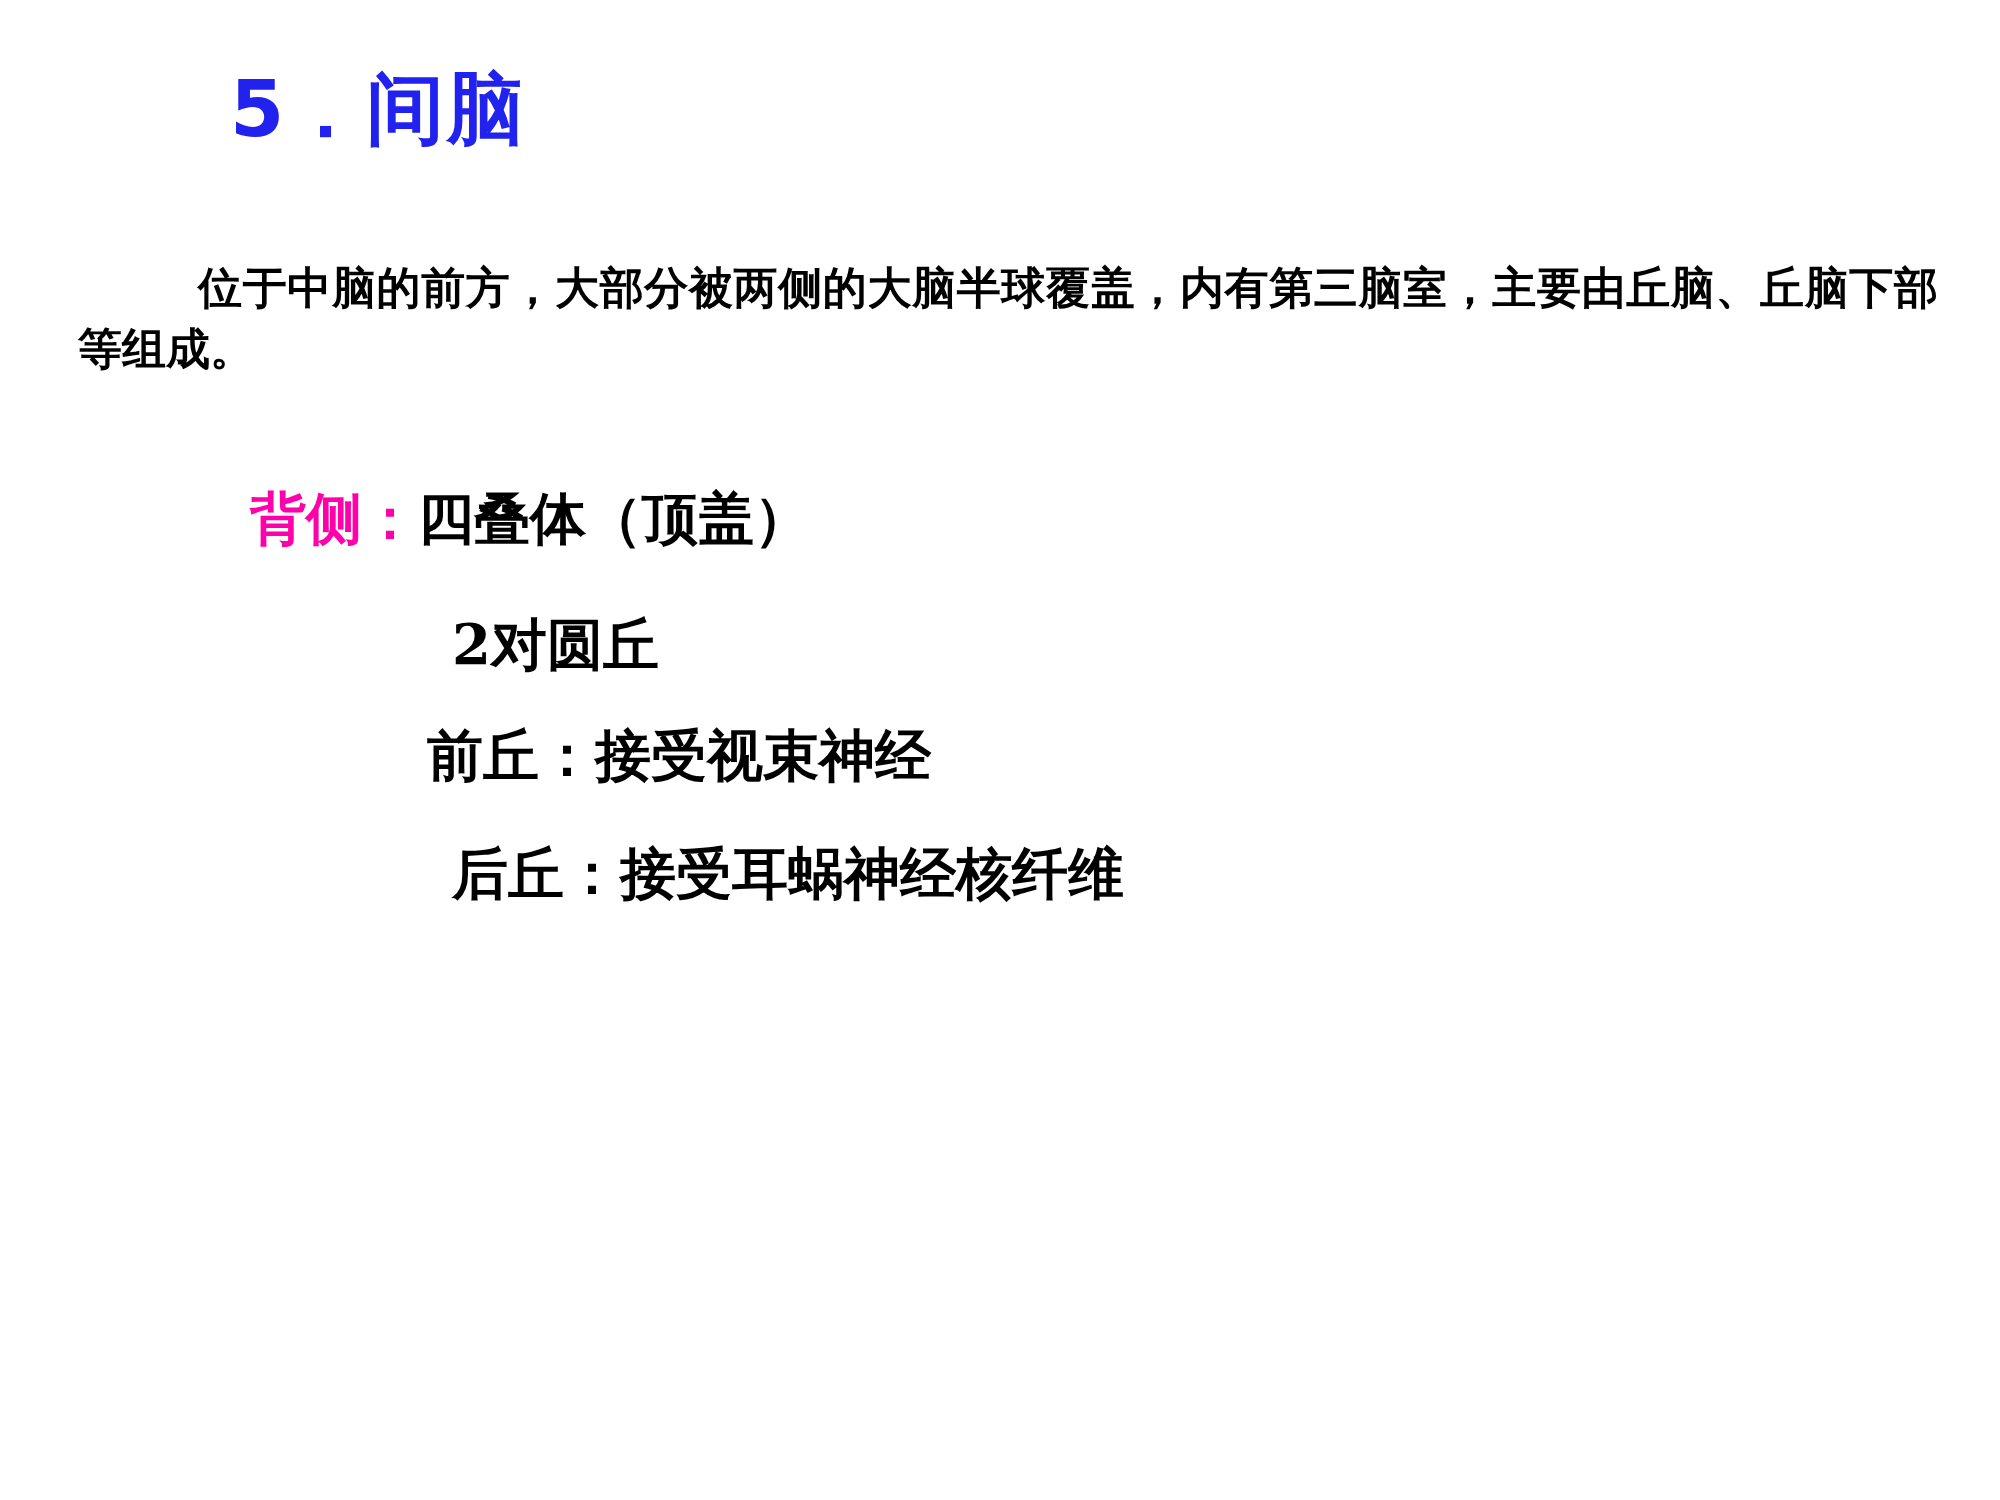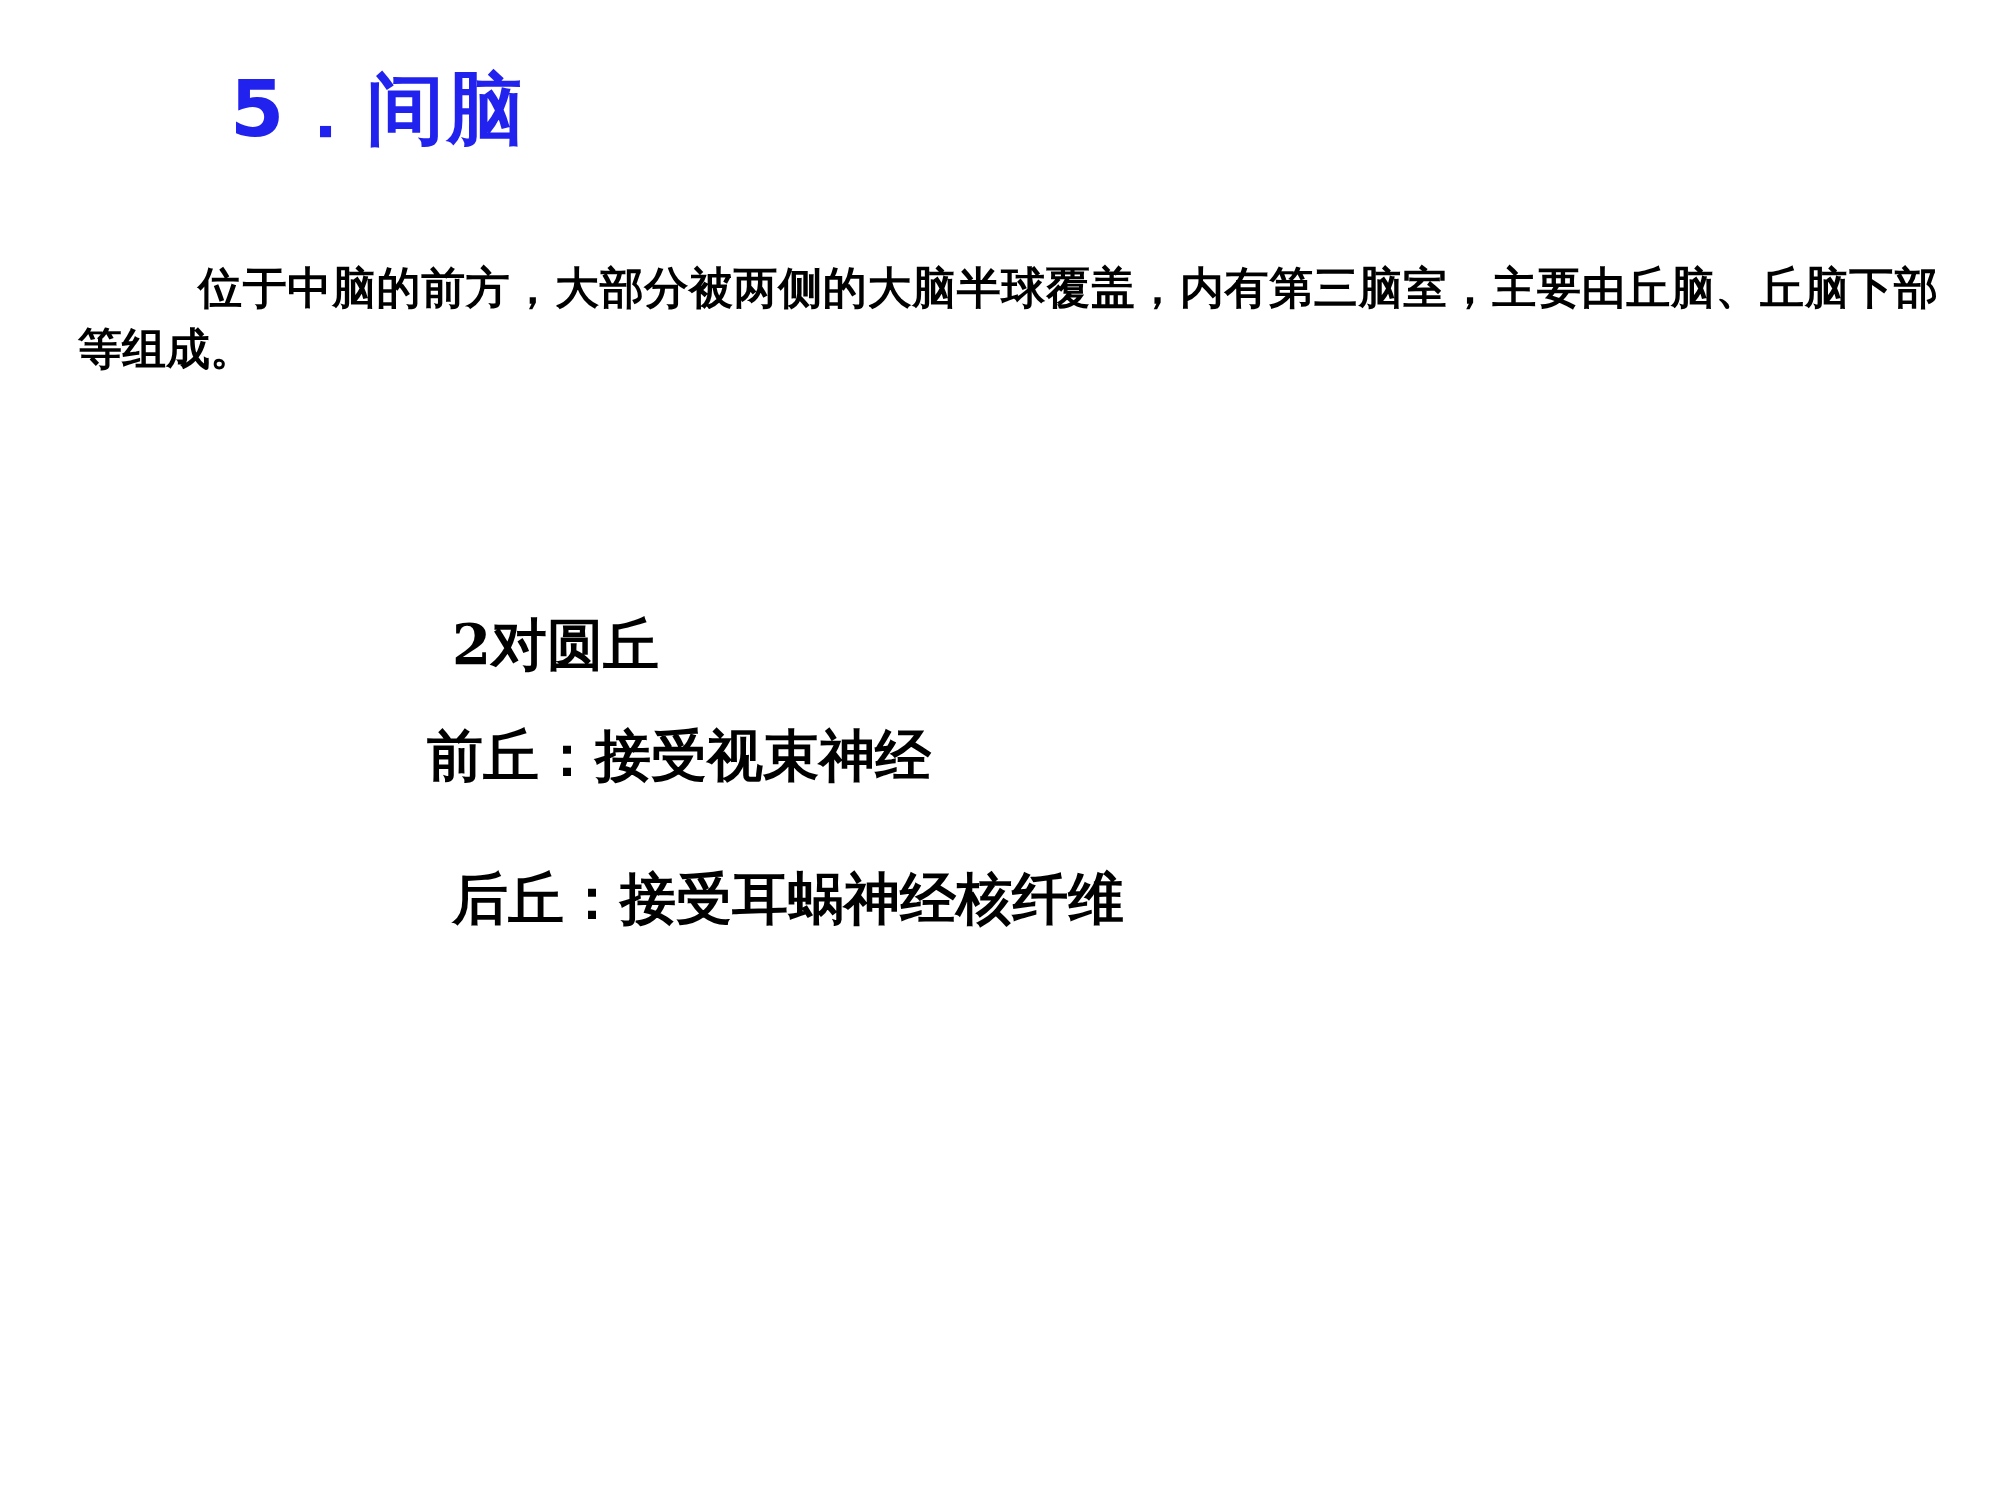--- a/index.html
+++ b/index.html
@@ -53,33 +53,36 @@
     font-weight: 700;
     line-height: 1;
   }
   .label-pink {
     color: #ff00aa;
     font-weight: 700;
   }
   .l-dorsal   { left: 250px; top: 490px; }
   .l-two      { left: 452px; top: 616px; }
   .l-anterior { left: 427px; top: 727px; }
-  .l-posterior{ left: 452px; top: 875px; font-family: Liberation Mono, monospace; }
+  .l-posterior{ left: 452px; top: 845px; }
   .l-ventral  { left: 258px; top: 963px; }
   .black-text { color: #000000; }
 </style>
 </head>
 <body>
 
 <div class="slide">
 
   <div class="title">5．间脑</div>
 
   <div class="body-para">位于中脑的前方，大部分被两侧的大脑半球覆盖，内有第三脑室，主要由丘脑、丘脑下部等组成。</div>
 
+  <div class="line l-dorsal">
+    <span class="label-pink">背侧：</span><span class="black-text">四叠体（顶盖）</span>
+  </div>
 
   <div class="line l-two">
     <span class="black-text">2对圆丘</span>
   </div>
 
   <div class="line l-anterior">
     <span class="black-text">前丘：接受视束神经</span>
   </div>
 
   <div class="line l-posterior">

